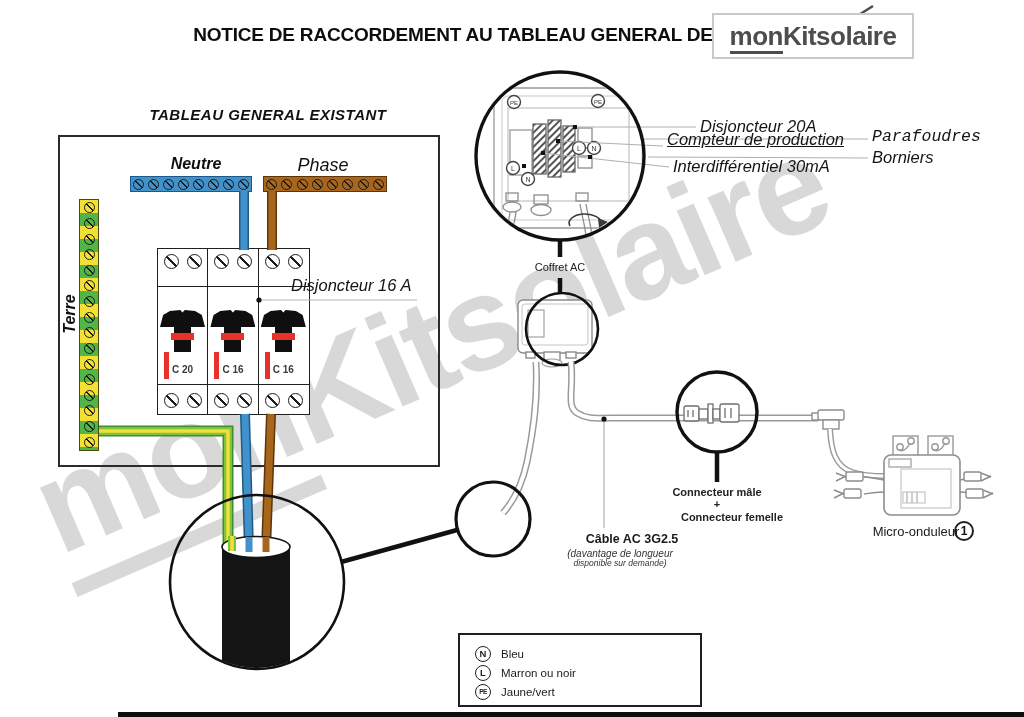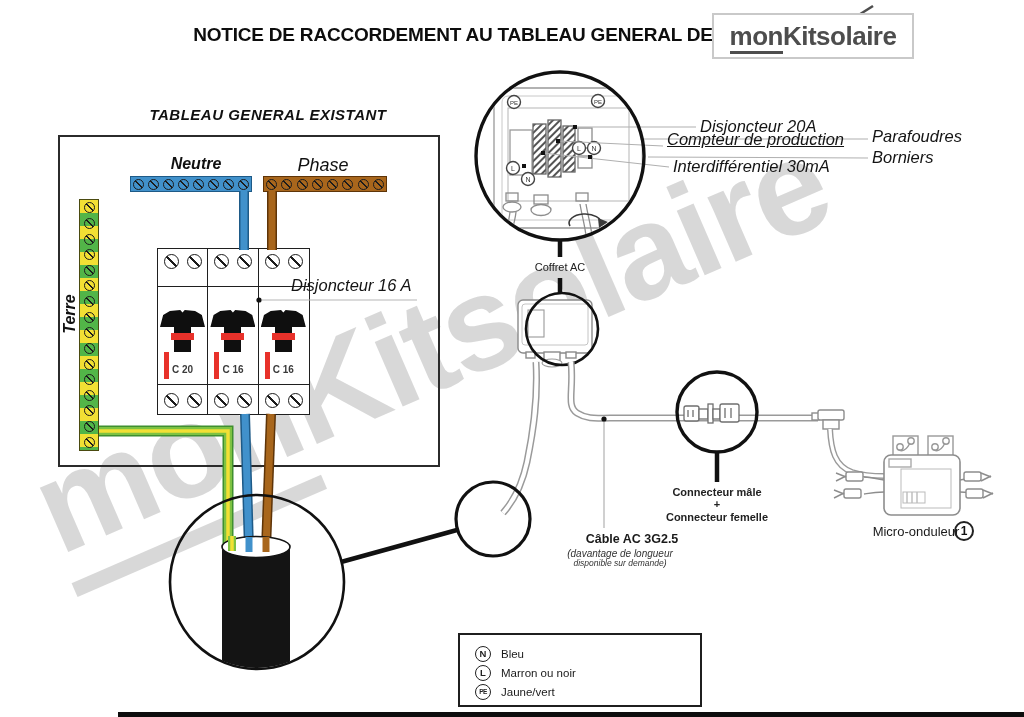--- a/index.html
+++ b/index.html
@@ -368,29 +368,29 @@
       <line x1="981" y1="473" x2="991" y2="477" stroke="#8d8d8d"></line>
         <line x1="981" y1="481" x2="991" y2="476" stroke="#8d8d8d"></line>
       <line x1="983" y1="490" x2="993" y2="494" stroke="#8d8d8d"></line>
         <line x1="983" y1="498" x2="993" y2="493" stroke="#8d8d8d"></line>
     </g>
   </svg>
 
   <div class="lbl callout" style="left:700px;top:117px;">Disjoncteur 20A</div>
   <div class="lbl callout" style="left:667px;top:130px;text-decoration:underline;">Compteur de production</div>
   <div class="lbl callout" style="left:673px;top:157px;">Interdifférentiel 30mA</div>
-  <div class="lbl callout" style="left:872px;top:127px;">Parafoudres</div>
+  <div class="lbl callout" style="left:872px;top:127px;font-family:Liberation Mono, monospace;">Parafoudres</div>
   <div class="lbl callout" style="left:872px;top:148px;">Borniers</div>
   <div class="lbl callout" style="left:291px;top:276px;">Disjoncteur 16 A</div>
 
   <div class="lbl ctr" style="left:560px;top:261px;font-size:11px;color:#222;">Coffret AC</div>
 
   <div class="lbl ctr small-lbl" style="left:717px;top:486px;text-align:right;">Connecteur mâle</div>
   <div class="lbl ctr small-lbl" style="left:717px;top:498px;">+</div>
-  <div class="lbl ctr small-lbl" style="left:717px;top:511px;">Connecteur femelle</div>
+  <div class="lbl ctr small-lbl" style="left:732px;top:511px;">Connecteur femelle</div>
 
   <div class="lbl ctr" style="left:632px;top:532px;font-size:12.5px;font-weight:700;color:#1a1a1a;">Câble AC 3G2.5</div>
   <div class="lbl ctr it" style="left:620px;top:548px;font-size:10px;color:#333;">(davantage de longueur</div>
   <div class="lbl ctr it" style="left:620px;top:558px;font-size:8.5px;color:#333;">disponible sur demande)</div>
 
   <div class="lbl ctr" style="left:916px;top:524px;font-size:13px;color:#1a1a1a;">Micro-onduleur</div>
   <div id="badge-1">1</div>
 
   <div id="legend-box">
     <div class="legend-row">

